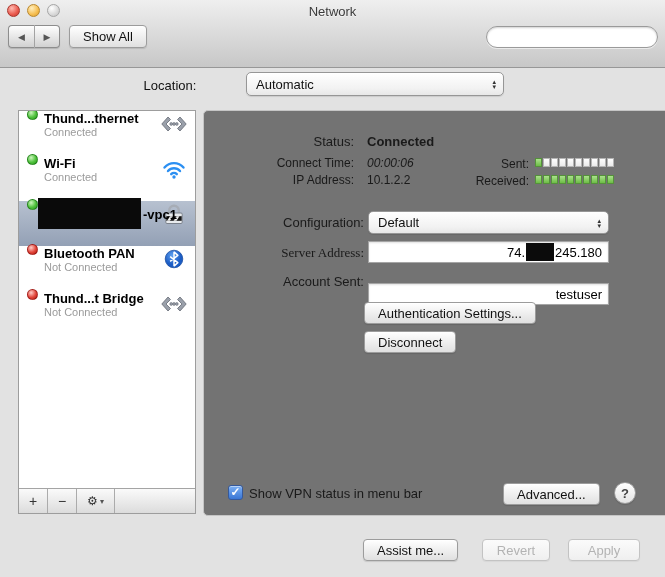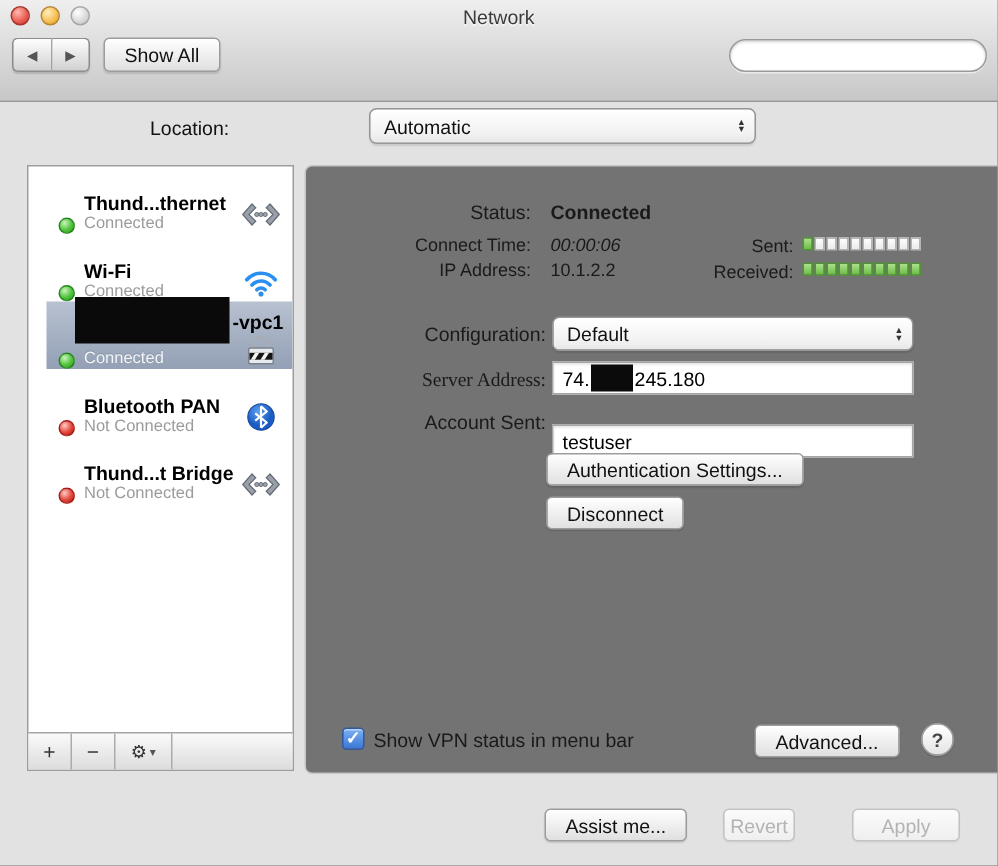--- a/index.html
+++ b/index.html
@@ -54,41 +54,41 @@
 
   .search {
     position:absolute; right:7px; top:26px; width:172px; height:22px;
     border-radius:11px; background:#fff; border:1px solid #9a9a9a;
     box-shadow:inset 0 1px 2px rgba(0,0,0,.18), 0 1px 0 rgba(255,255,255,.55);
     display:flex; align-items:center; padding:0 8px; gap:4px;
   }
   .search input { border:none; outline:none; background:transparent; flex:1; font-size:12px; font-family:inherit; }
 
   
-  .location-label { position:absolute; left:100px; top:78px; width:140px; text-align:left; }
+  .location-label { position:absolute; left:100px; top:78px; width:140px; text-align:center; }
   .popup {
     position:absolute; border-radius:5px; border:1px solid #969696;
     background:linear-gradient(#ffffff, #f2f2f2 70%, #e8e8e8);
     box-shadow:0 1px 1px rgba(0,0,0,.1), inset 0 1px 0 #fff;
     display:flex; align-items:center; padding:0 24px 0 9px;
   }
   .popup-arrows {
     position:absolute; right:7px; top:50%; transform:translateY(-50%);
     display:flex; flex-direction:column; align-items:center;
     font-size:7px; line-height:5px; color:#333;
   }
   .location-popup { left:246px; top:72px; width:258px; height:24px; }
 
   
   .sidebar {
     position:absolute; left:18px; top:110px; width:178px; height:404px;
     background:#fff; border:1px solid #9d9d9d;
   }
   .net-list { position:absolute; top:0; left:0; right:0; bottom:25px; overflow:hidden; }
-  .net-row { height:45px; position:relative; display:flex; align-items:flex-end; padding:0 5px 0 8px;margin-left:12px; }
+  .net-row { height:45px; position:relative; display:flex; align-items:flex-start; padding:0 5px 0 8px; }
   .net-row.selected { background:linear-gradient(#b7c1d0, #93a0b5); }
   .led { width:11px; height:11px; border-radius:50%; margin:-2px 6px 0 0; flex:none; }
   .led.green { background:radial-gradient(circle at 35% 30%, #ccf5bd, #4fc23c 55%, #2c9a20); border:1px solid rgba(0,85,0,.5); }
   .led.red   { background:radial-gradient(circle at 35% 30%, #ffccc6, #e2453a 55%, #ad1a10); border:1px solid rgba(120,0,0,.5); }
   .net-text { flex:1; min-width:0; }
   .net-name { font-weight:bold; font-size:13px; line-height:15px; color:#000; white-space:nowrap; overflow:hidden; }
   .net-status { font-size:11px; line-height:13px; color:#9b9b9b; }
   .net-row.selected .net-status { color:#f2f4f7; text-shadow:0 -1px 0 rgba(0,0,0,.15); }
   .net-icon { flex:none; width:32px; height:26px; display:flex; align-items:center; justify-content:center; }
   .redact-sidebar { position:absolute; left:19px; top:-3px; width:103px; height:31px; background:#0a0a0a; z-index:2; }
@@ -124,21 +124,21 @@
   .seg { width:7px; height:9px; border:1px solid #b5b5b5; background:linear-gradient(#fdfdfd,#ebebeb); }
   .seg.on { border-color:#55903c; background:linear-gradient(#abe18c, #6cbd45); }
 
   .lbl-config { left:0; top:104px; width:160px; }
   .config-popup { left:164px; top:100px; width:241px; height:23px; }
   .lbl-server { left:0; top:134px; width:160px;font-family:Liberation Serif, serif; }
   .lbl-account { left:0; top:163px; width:160px; }
   .tfield {
     position:absolute; width:241px; height:22px; background:#fff;
     border:1px solid #a5a5a5; box-shadow:inset 0 1px 2px rgba(0,0,0,.12);
-    display:flex; align-items:center; padding:0 6px; font-size:13px; color:#000;
+    display:flex; align-items:center; padding:0 6px; font-size:13px; color:#000;justify-content:flex-end;
   }
   .field-server { left:164px; top:130px; }
   .field-account { left:164px; top:172px; }
   .redact-inline { display:inline-block; width:28px; height:18px; background:#0b0b0b; margin:0 1px; }
 
   .btn-auth { position:absolute; left:160px; top:191px; }
   .btn-disconnect { position:absolute; left:160px; top:220px; }
 
   .checkbox {
     position:absolute; left:24px; top:374px; width:15px; height:15px;
@@ -154,21 +154,21 @@
     position:absolute; left:410px; top:371px; width:22px; height:22px;
     border-radius:50%; border:1px solid #9c9c9c;
     background:linear-gradient(#ffffff, #e4e4e4);
     box-shadow:0 1px 1px rgba(0,0,0,.12), inset 0 1px 0 #fff;
     display:flex; align-items:center; justify-content:center;
     font-size:13px; font-weight:bold; color:#444;
   }
 
   
   .btn-assist { position:absolute; left:363px; top:539px; }
-  .btn-revert { position:absolute; left:482px; top:539px; width:48px; }
+  .btn-revert { position:absolute; left:482px; top:539px; width:68px; }
   .btn-apply  { position:absolute; left:568px; top:539px; width:72px; }
 </style>
 </head>
 <body>
 
 <div class="header">
   <div class="traffic">
     <span class="tl red"></span>
     <span class="tl yellow"></span>
     <span class="tl gray"></span>

